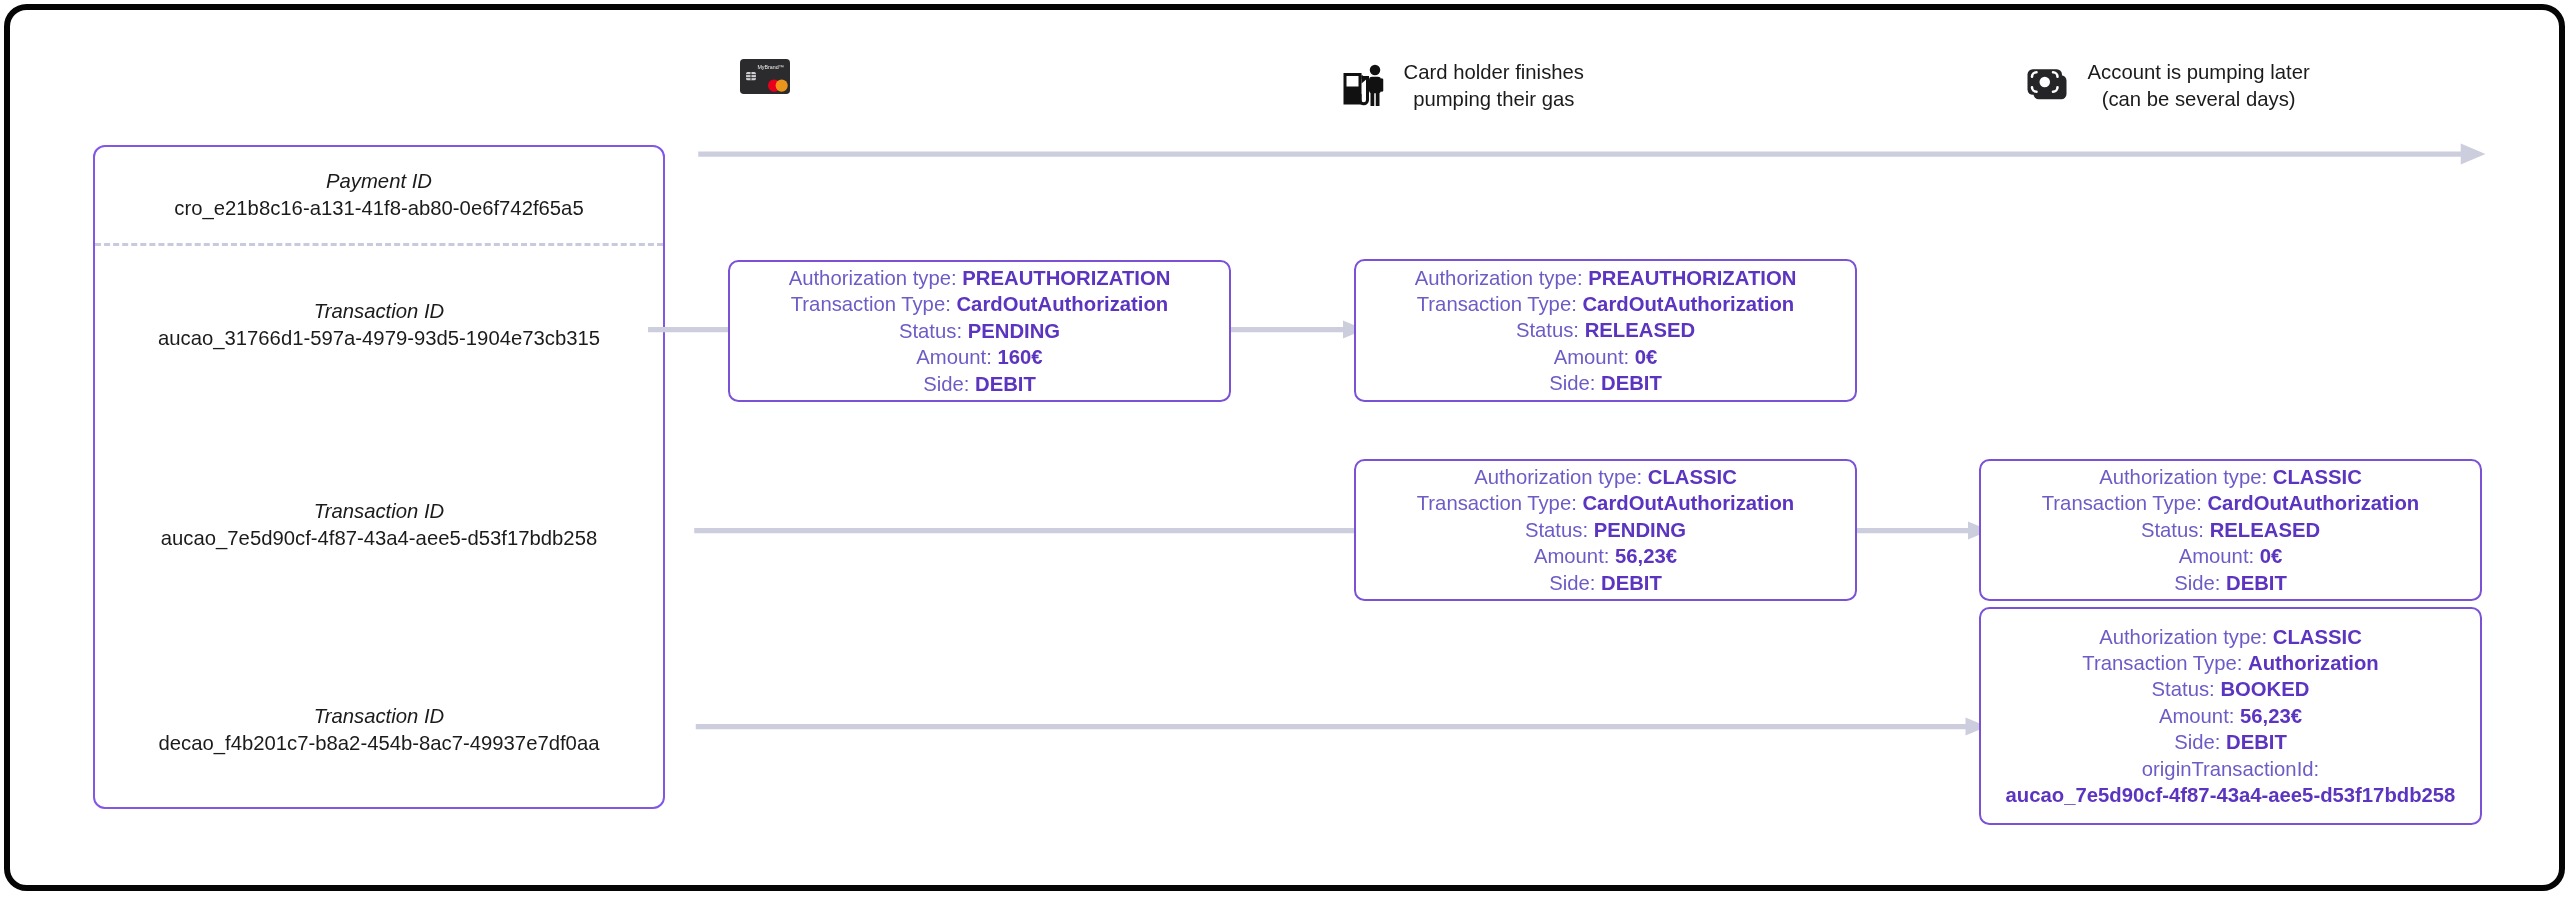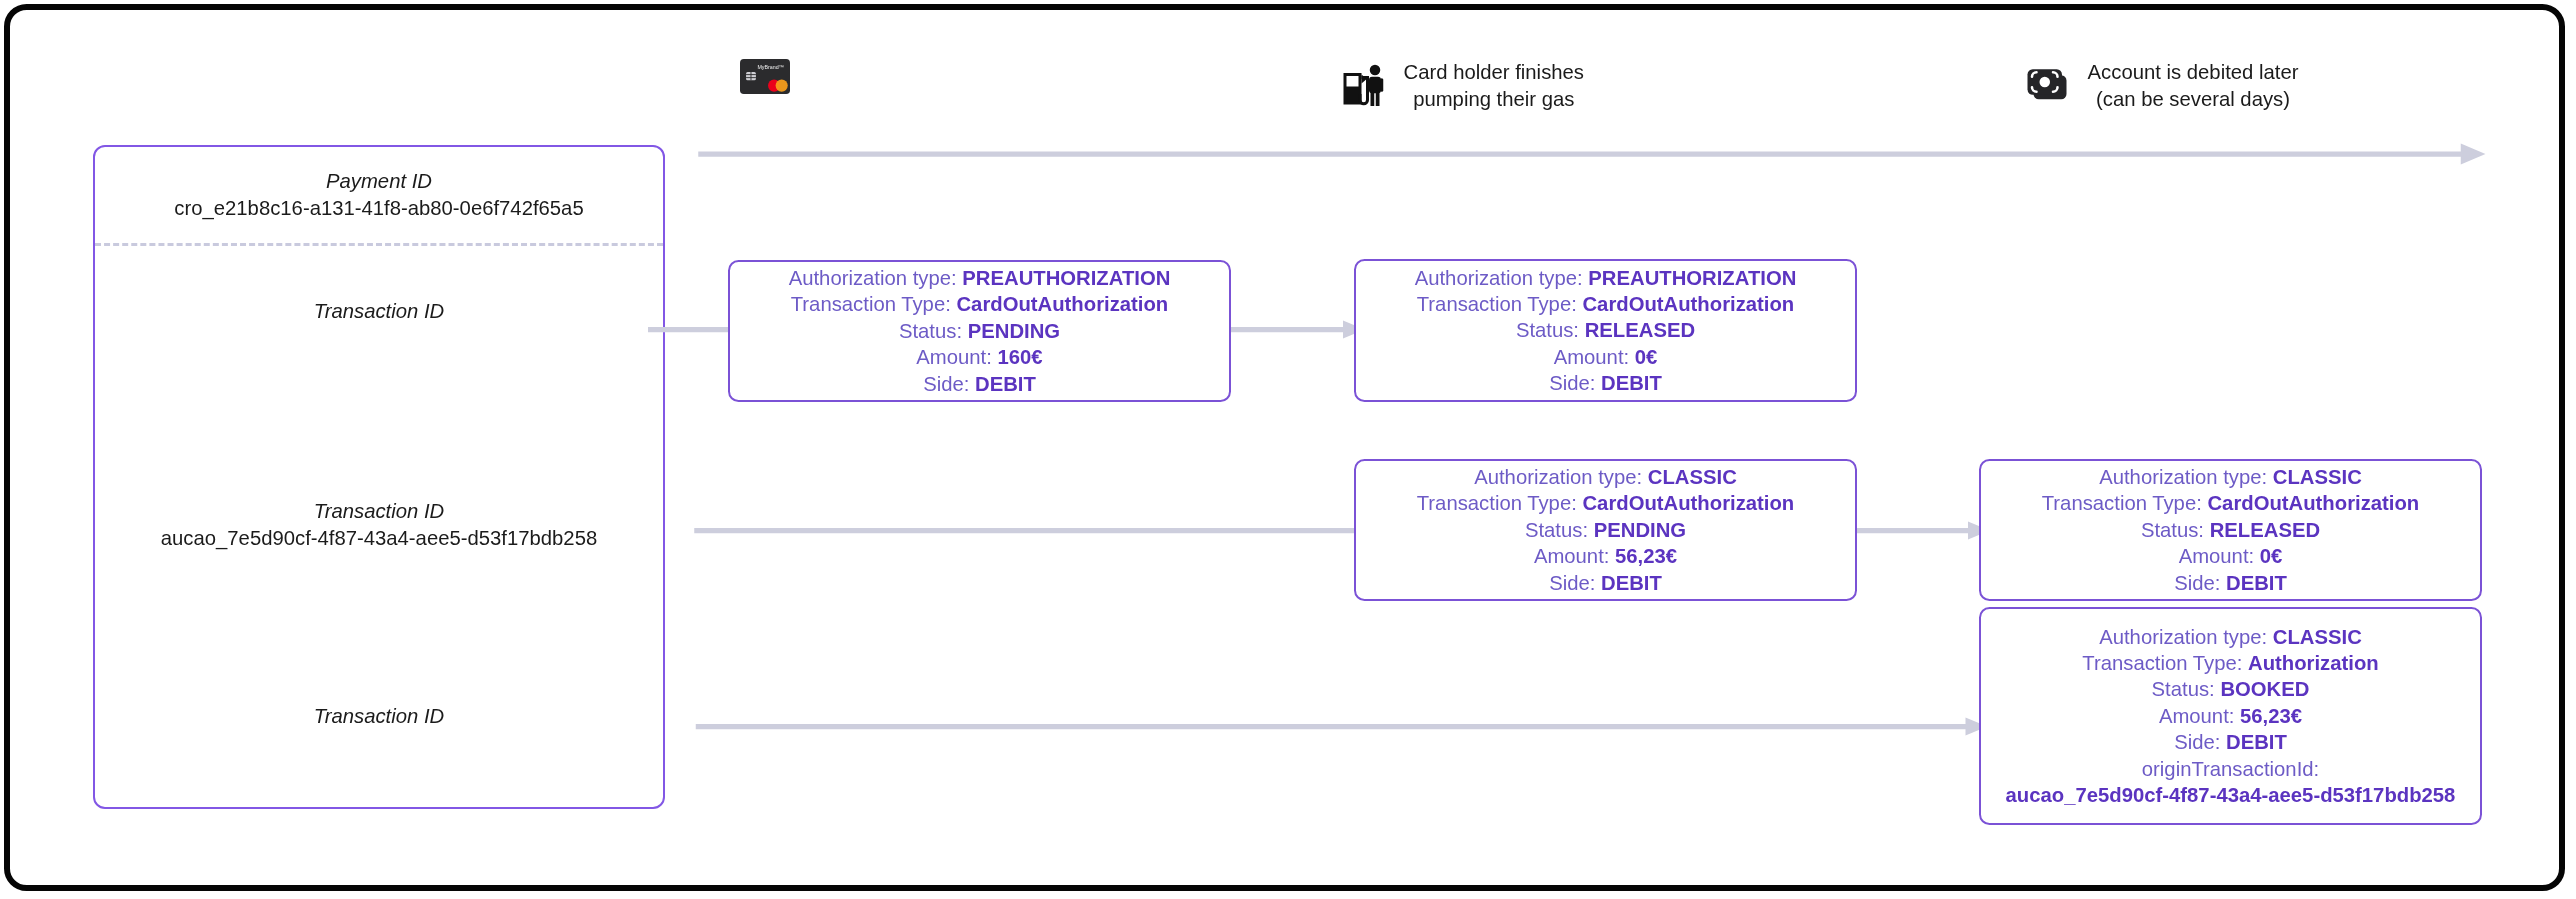--- a/index.html
+++ b/index.html
@@ -162,29 +162,31 @@
 
     <div class="side-cell" id="cell-payment">
       <span class="side-title">Payment ID</span>
       <span class="side-value">cro_e21b8c16-a131-41f8-ab80-0e6f742f65a5</span>
     </div>
 
     <div id="side-divider"></div>
 
     <div class="side-cell" id="cell-tx-1">
       <span class="side-title">Transaction ID</span>
+      <span class="side-value">aucao_31766d1-597a-4979-93d5-1904e73cb315</span>
     </div>
 
     <div class="side-cell" id="cell-tx-2">
       <span class="side-title">Transaction ID</span>
       <span class="side-value">aucao_7e5d90cf-4f87-43a4-aee5-d53f17bdb258</span>
     </div>
 
     <div class="side-cell" id="cell-tx-3">
       <span class="side-title">Transaction ID</span>
+      <span class="side-value">decao_f4b201c7-b8a2-454b-8ac7-49937e7df0aa</span>
     </div>
   </div>
 
   <div class="step" id="step-1">
     <span class="icon-box">
       <svg width="50" height="35" viewBox="0 0 66 46">
         <rect x="0" y="0" width="66" height="46" rx="5" fill="#2b2b2d"></rect>
         <rect x="8" y="17" width="13" height="11" rx="2" fill="#cfcfd4"></rect>
         <line x1="8" y1="20.5" x2="21" y2="20.5" stroke="#2b2b2d" stroke-width="1.2"></line>
         <line x1="8" y1="24.5" x2="21" y2="24.5" stroke="#2b2b2d" stroke-width="1.2"></line>
@@ -219,21 +221,21 @@
       <svg width="45" height="38" viewBox="0 0 60 50">
         <rect x="10" y="12" width="44" height="32" rx="7" fill="#252528"></rect>
         <rect x="2" y="4" width="46" height="34" rx="7" fill="#252528"></rect>
         <circle cx="25" cy="21" r="7" fill="#fff"></circle>
         <path d="M8 14 A6 6 0 0 1 14 8" fill="none" stroke="#fff" stroke-width="3.4" stroke-linecap="round"></path>
         <path d="M36 8 A6 6 0 0 1 42 14" fill="none" stroke="#fff" stroke-width="3.4" stroke-linecap="round"></path>
         <path d="M14 34 A6 6 0 0 1 8 28" fill="none" stroke="#fff" stroke-width="3.4" stroke-linecap="round"></path>
         <path d="M42 28 A6 6 0 0 1 36 34" fill="none" stroke="#fff" stroke-width="3.4" stroke-linecap="round"></path>
       </svg>
     </span>
-    <span class="step-label">Account is debited later
+    <span class="step-label">Account is pumping later
 (can be several days)</span>
   </div>
 
   <svg id="timeline-arrow" viewBox="0 0 2390 40" width="1800" height="30">
     <line x1="2" y1="20" x2="2355" y2="20" stroke="#cdcedd" stroke-width="7"></line>
     <path d="M2352 6 L2385 20 L2352 34 Z" fill="#cdcedd"></path>
   </svg>
 
   <svg class="conn" id="conn-1" viewBox="0 0 120 28" width="90" height="21">
     <line x1="0" y1="14" x2="120" y2="14" stroke="#cdcedd" stroke-width="7"></line>

